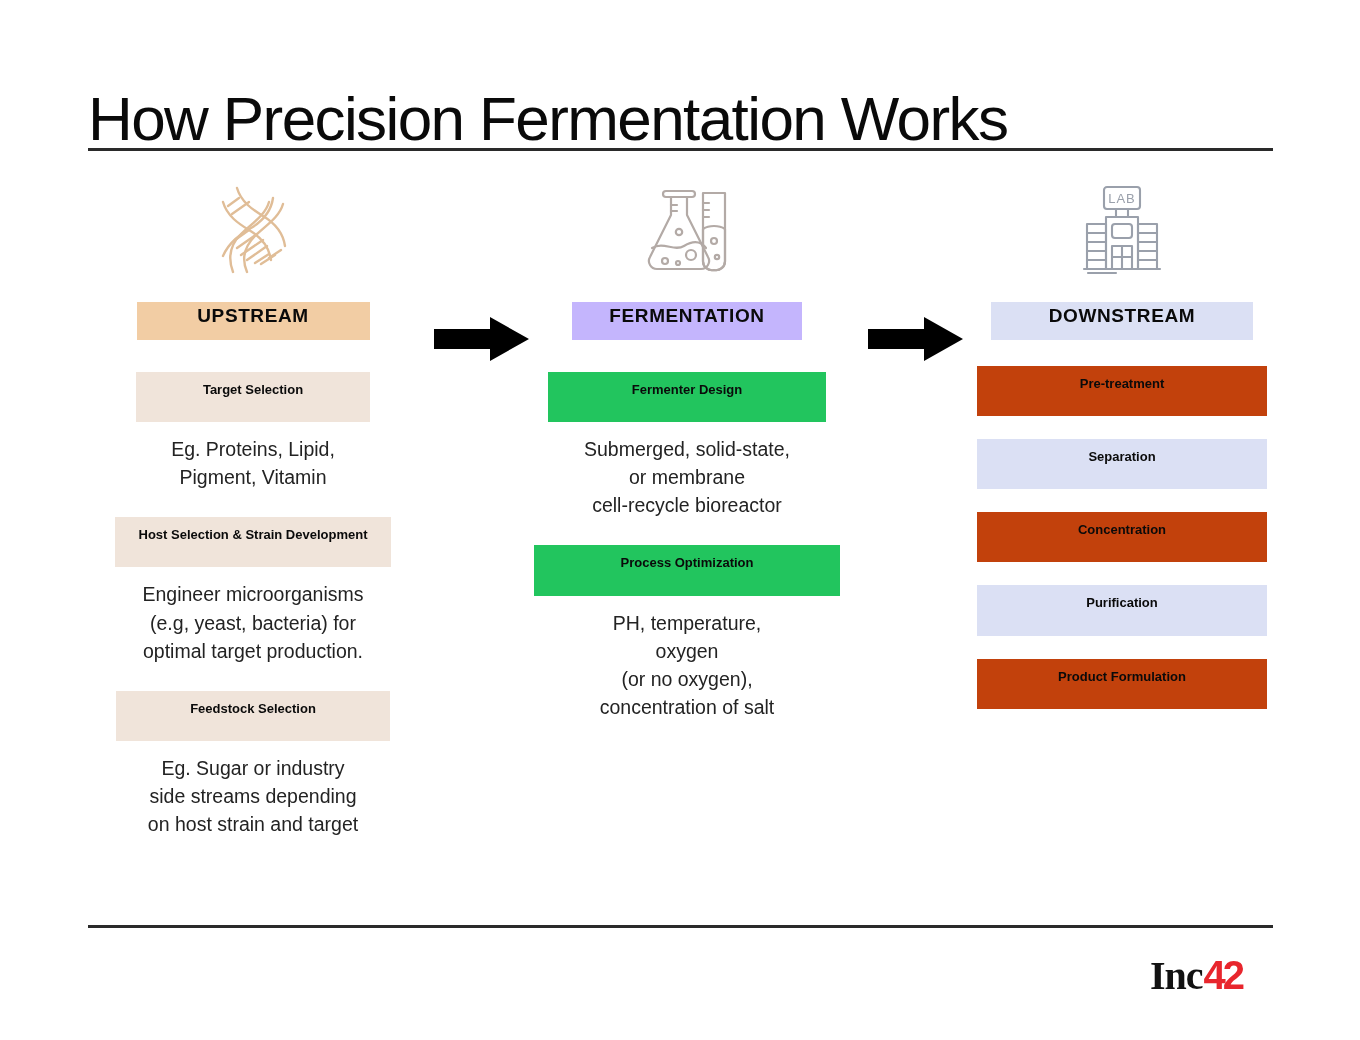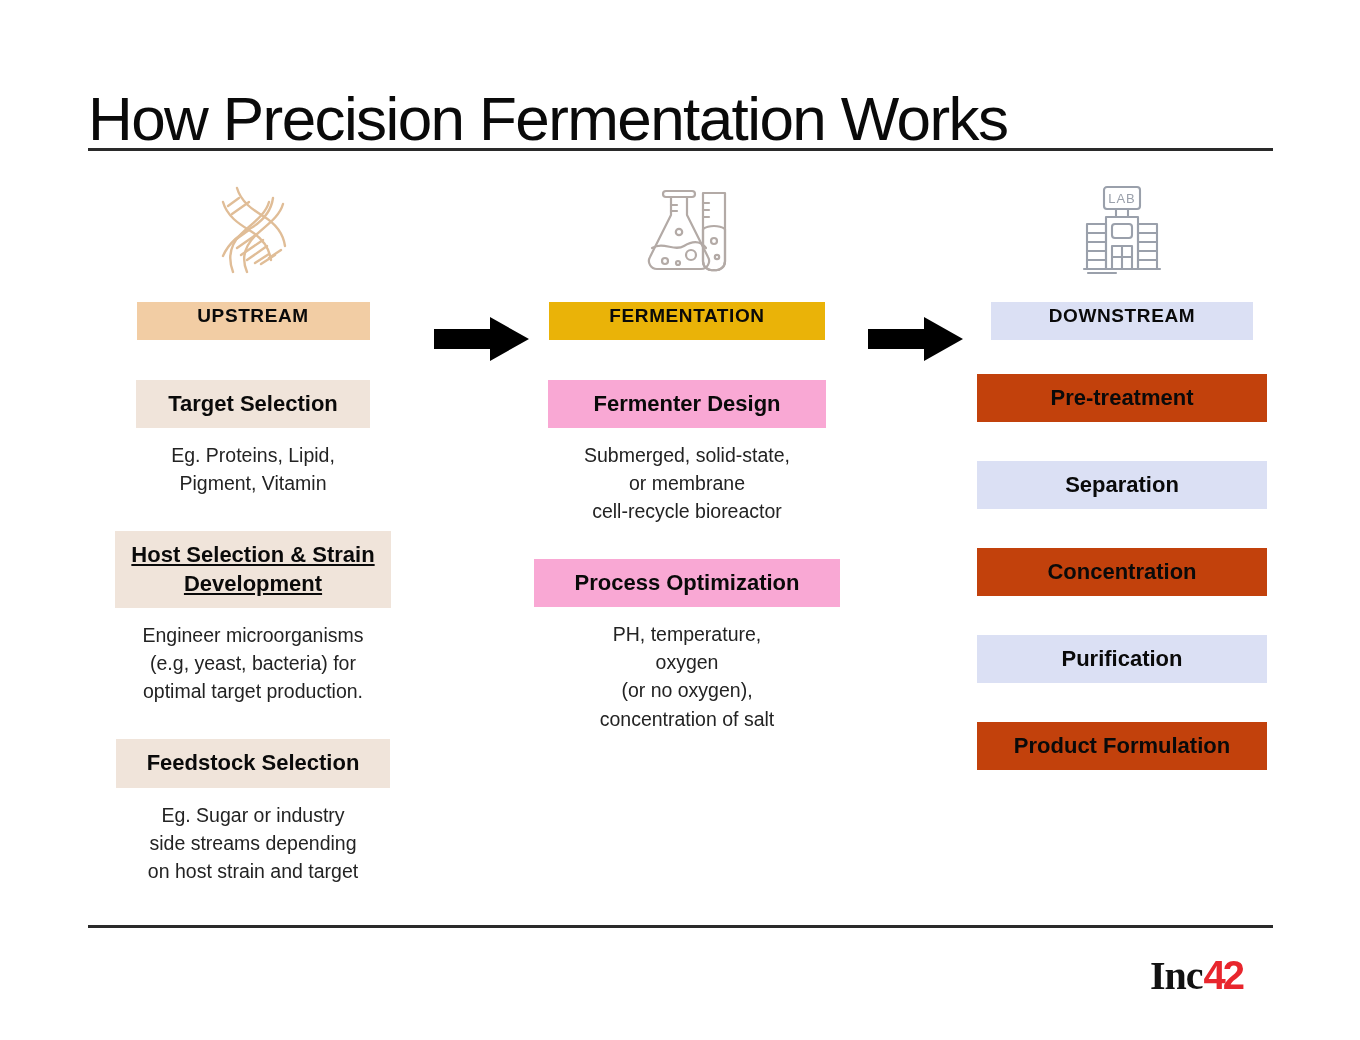--- a/index.html
+++ b/index.html
@@ -71,34 +71,34 @@
     display: block;
     margin: 22px auto 0 auto;
     text-align: center;
     font-size: 19px;
     font-weight: bold;
     letter-spacing: 0.6px;
     padding: 3px 0 13px 0;
     color: #0a0a0a;
   }
   .hdr-upstream   { width: 233px; background: #f2cda4; }
-  .hdr-ferment    { width: 276px; background: #eab308; }
+  .hdr-ferment    { width: 230px; background: #c4b5fd; }
   .hdr-downstream { width: 262px; background: #dbe0f4; }
 
   .sub-box {
     text-align: center;
-    font-size: 22px;
+    font-size: 13px;
     font-weight: bold;
     color: #0a0a0a;
-    padding: 9px 14px 10px 14px;
+    padding: 9px 14px 24px 14px;
     line-height: 1.32;
-    margin: 12px auto;
+    margin: 4px auto;
   }
   .beige  { background: #f0e4da; }
-  .mauve  { background: #f9a8d4; }
+  .mauve  { background: #22c55e; }
   .blue-a { background: #c2410c; }
   .blue-b { background: #dbe0f4; }
 
   .body-text {
     text-align: center;
     font-size: 19.5px;
     line-height: 1.44;
     color: #232323;
     margin: 13px auto 0 auto;
     white-space: pre-line;
@@ -169,21 +169,21 @@
     </div>
 
     <div class="stage-header hdr-upstream">UPSTREAM</div>
 
     <div class="gap-lg"></div>
     <div class="sub-box beige" style="width:206px;">Target Selection</div>
     <div class="body-text">Eg. Proteins, Lipid,
 Pigment, Vitamin</div>
 
     <div class="gap-md"></div>
-    <div class="sub-box beige" style="width:248px;text-decoration:underline;">Host Selection &amp;
+    <div class="sub-box beige" style="width:248px;">Host Selection &amp;
 Strain Development</div>
     <div class="body-text">Engineer microorganisms
 (e.g, yeast, bacteria) for
 optimal target production.</div>
 
     <div class="gap-md"></div>
     <div class="sub-box beige" style="width:246px;">Feedstock Selection</div>
     <div class="body-text">Eg. Sugar or industry
 side streams depending
 on host strain and target</div>

